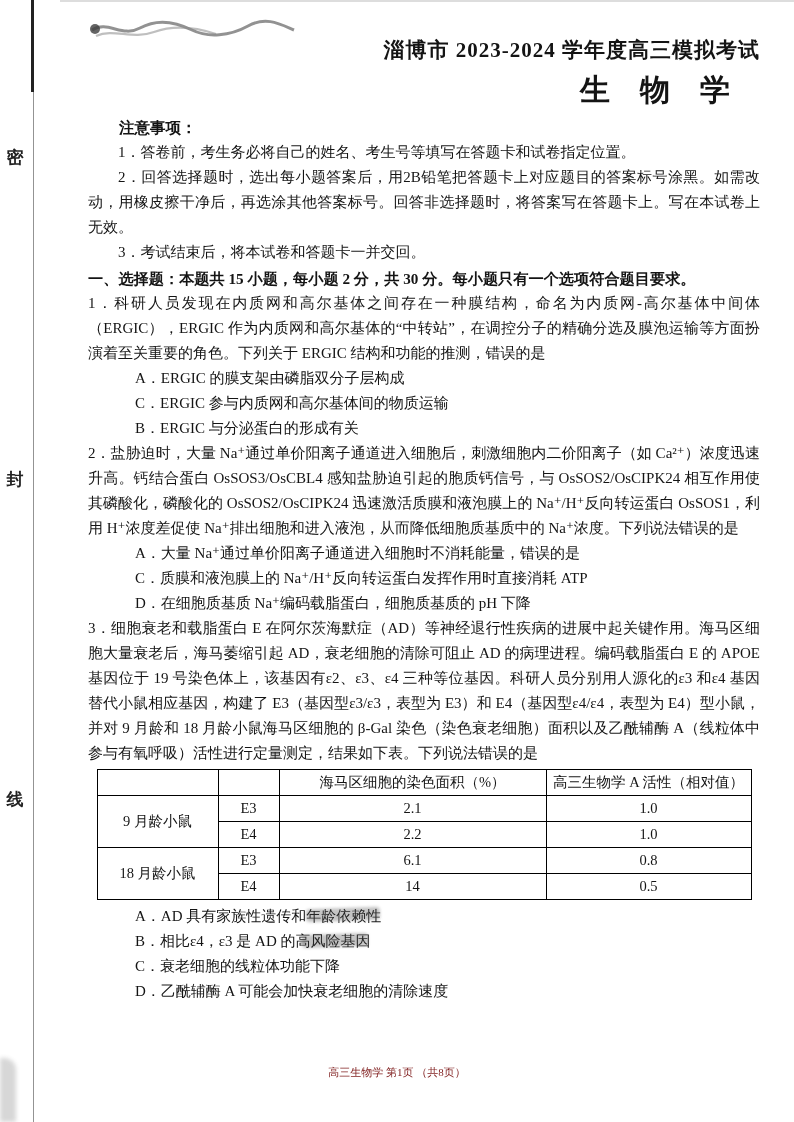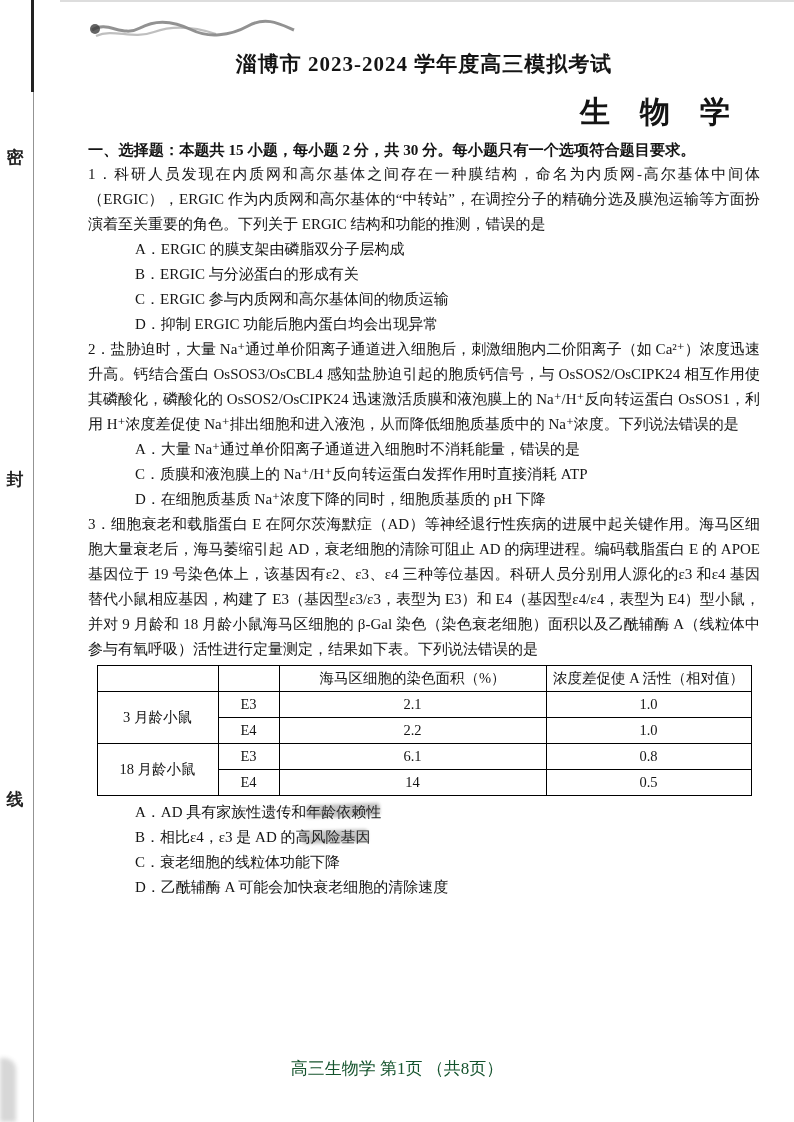--- a/index.html
+++ b/index.html
@@ -34,21 +34,21 @@
     border-radius: 0 12px 0 0;
   }
   .edge-top {
     position: absolute; left: 60px; top: 0; right: 0; height: 2px;
     background: #bbb; opacity: .5;
   }
 
   .content { position: absolute; left: 88px; top: 36px; width: 672px; }
 
   .title {
-    margin: 14px; text-align: center;
+    margin: 0; text-align: right;
     font-size: 21px; font-weight: bold; letter-spacing: 1px;
   }
   .subject {
     margin: 6px 0 4px 0; text-align: right;
     font-size: 30px; font-weight: bold;
     letter-spacing: 30px; text-indent: 30px;
   }
 
   .body-text { font-size: 15px; line-height: 25px; }
   .notices-heading {
@@ -78,21 +78,21 @@
     border: 1px solid #000; text-align: center;
     padding: 0 4px; height: 22px; min-width: 48px;
   }
   td.col-group { width: 112px; }
   td.col-type  { width: 52px; }
   td.col-area  { width: 258px; }
   td.col-act   { width: 196px; }
 
   .footer {
     position: absolute; bottom: 42px; left: 0; width: 100%;
-    text-align: center; font-size: 17px; color: #14532d;
+    text-align: center; font-size: 11px; color: #7f1d1d;
   }
 </style>
 </head>
 <body>
 
 <div class="page">
 
   <div class="edge-top"></div>
   <div class="seal-line"></div>
   <div class="seal-line-top"></div>
@@ -105,51 +105,56 @@
     <path d="M8 20 C 26 12, 44 24, 66 16 S 110 12, 128 18" fill="none" stroke="#8a8a8a" stroke-width="2.2" opacity="0.55"></path>
     <circle cx="7" cy="13" r="5" fill="#3d3d3d" opacity="0.8"></circle>
   </svg>
 
   <div class="corner-smudge"></div>
 
   <div class="content">
     <h1 class="title">淄博市 2023-2024 学年度高三模拟考试</h1>
     <h2 class="subject">生物学</h2>
 
+    <div class="body-text">
+      <div class="notices-heading">注意事项：</div>
+      <p class="notice">1．答卷前，考生务必将自己的姓名、考生号等填写在答题卡和试卷指定位置。</p>
+      <p class="notice">2．回答选择题时，选出每小题答案后，用2B铅笔把答题卡上对应题目的答案标号涂黑。如需改动，用橡皮擦干净后，再选涂其他答案标号。回答非选择题时，将答案写在答题卡上。写在本试卷上无效。</p>
+      <p class="notice">3．考试结束后，将本试卷和答题卡一并交回。</p>
+    </div>
 
     <div class="section-heading">一、选择题：本题共 15 小题，每小题 2 分，共 30 分。每小题只有一个选项符合题目要求。</div>
 
     <div class="question body-text">
       <p class="stem">1．科研人员发现在内质网和高尔基体之间存在一种膜结构，命名为内质网-高尔基体中间体（ERGIC），ERGIC 作为内质网和高尔基体的“中转站”，在调控分子的精确分选及膜泡运输等方面扮演着至关重要的角色。下列关于 ERGIC 结构和功能的推测，错误的是</p>
       <div class="option">A．ERGIC 的膜支架由磷脂双分子层构成</div>
+      <div class="option">C．ERGIC 参与内质网和高尔基体间的物质运输</div>
       <div class="option">B．ERGIC 与分泌蛋白的形成有关</div>
-      <div class="option">C．ERGIC 参与内质网和高尔基体间的物质运输</div>
-      <div class="option">D．抑制 ERGIC 功能后胞内蛋白均会出现异常</div>
     </div>
 
     <div class="question body-text">
       <p class="stem">2．盐胁迫时，大量 Na⁺通过单价阳离子通道进入细胞后，刺激细胞内二价阳离子（如 Ca²⁺）浓度迅速升高。钙结合蛋白 OsSOS3/OsCBL4 感知盐胁迫引起的胞质钙信号，与 OsSOS2/OsCIPK24 相互作用使其磷酸化，磷酸化的 OsSOS2/OsCIPK24 迅速激活质膜和液泡膜上的 Na⁺/H⁺反向转运蛋白 OsSOS1，利用 H⁺浓度差促使 Na⁺排出细胞和进入液泡，从而降低细胞质基质中的 Na⁺浓度。下列说法错误的是</p>
       <div class="option">A．大量 Na⁺通过单价阳离子通道进入细胞时不消耗能量，错误的是</div>
       <div class="option">C．质膜和液泡膜上的 Na⁺/H⁺反向转运蛋白发挥作用时直接消耗 ATP</div>
-      <div class="option">D．在细胞质基质 Na⁺浓度下降的同时，细胞质基质的 pH 下降</div>
+      <div class="option">D．在细胞质基质 Na⁺编码载脂蛋白，细胞质基质的 pH 下降</div>
     </div>
 
     <div class="question body-text">
       <p class="stem">3．细胞衰老和载脂蛋白 E 在阿尔茨海默症（AD）等神经退行性疾病的进展中起关键作用。海马区细胞大量衰老后，海马萎缩引起 AD，衰老细胞的清除可阻止 AD 的病理进程。编码载脂蛋白 E 的 APOE 基因位于 19 号染色体上，该基因有ε2、ε3、ε4 三种等位基因。科研人员分别用人源化的ε3 和ε4 基因替代小鼠相应基因，构建了 E3（基因型ε3/ε3，表型为 E3）和 E4（基因型ε4/ε4，表型为 E4）型小鼠，并对 9 月龄和 18 月龄小鼠海马区细胞的 β-Gal 染色（染色衰老细胞）面积以及乙酰辅酶 A（线粒体中参与有氧呼吸）活性进行定量测定，结果如下表。下列说法错误的是</p>
 
       <table class="q3-table">
         <tbody>
           <tr>
             <td class="col-group"></td>
             <td class="col-type"></td>
             <td class="col-area">海马区细胞的染色面积（%）</td>
-            <td class="col-act">浓度差促使 A 活性（相对值）</td>
+            <td class="col-act">高三生物学 A 活性（相对值）</td>
           </tr>
           <tr>
-            <td rowspan="2">3 月龄小鼠</td>
+            <td rowspan="2">9 月龄小鼠</td>
             <td>E3</td>
             <td>2.1</td>
             <td>1.0</td>
           </tr>
           <tr>
             <td>E4</td>
             <td>2.2</td>
             <td>1.0</td>
           </tr>
           <tr>

